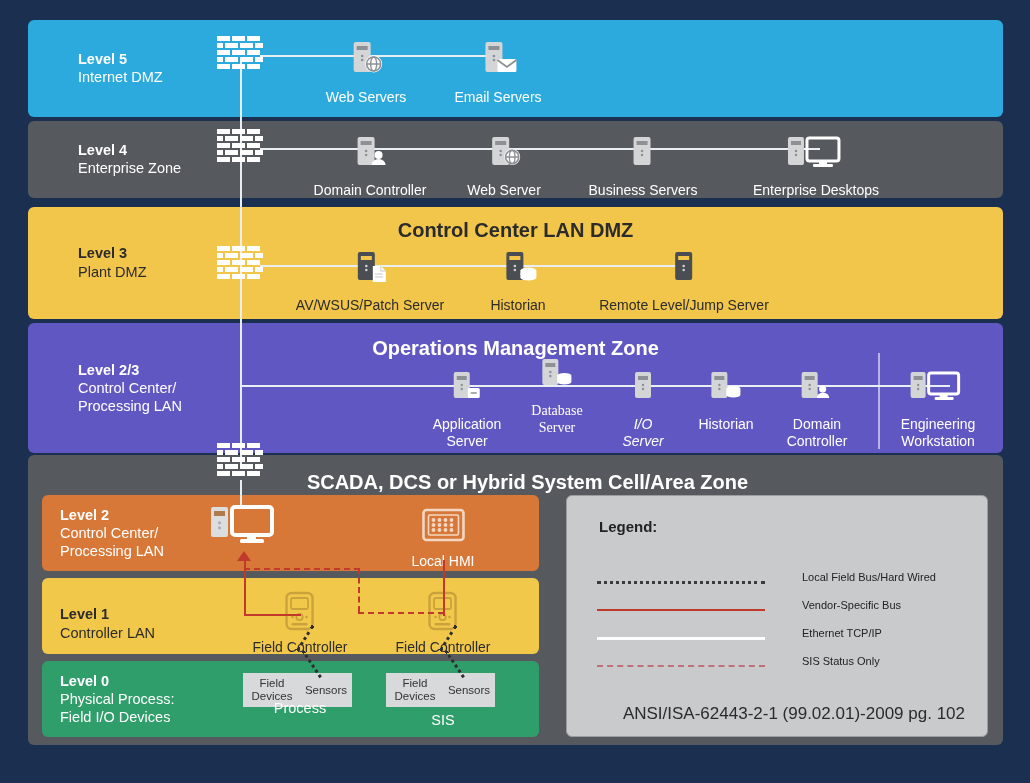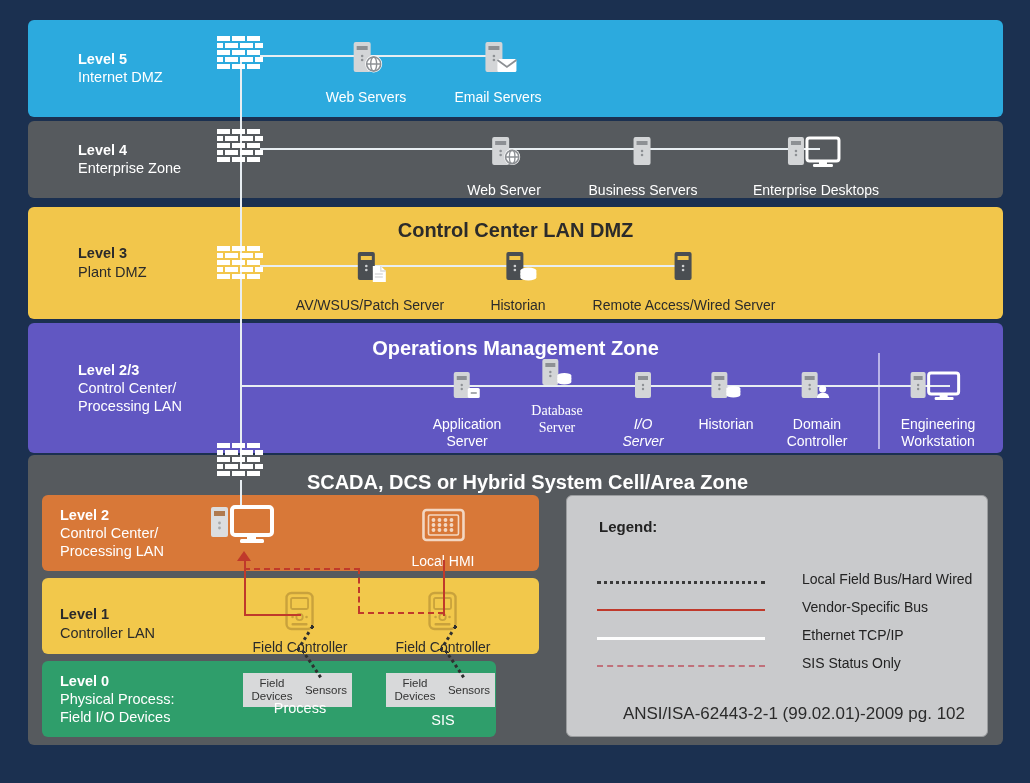--- a/index.html
+++ b/index.html
@@ -121,21 +121,21 @@
     color:#fff; font-size:14.5px;
     text-align:center;
     transform:translateX(-50%);
     white-space:nowrap;
   }
 
   
   .legend-title { position:absolute; left:32px; top:22px; font-weight:bold; font-size:15px; color:#232323; }
   .legend-row { position:absolute; left:30px; width:100%; height:22px; }
   .legend-swatch { position:absolute; left:0; top:10px; width:168px; }
-  .legend-text { position:absolute; left:205px; top:0; font-size:14px; color:#232323; white-space:nowrap; }
+  .legend-text { position:absolute; left:205px; top:0; font-size:11px; color:#232323; white-space:nowrap; }
   .sw-dotted { border-top:3px dotted #3a3a3a; }
   .sw-solid-red { border-top:2px solid #c0392b; }
   .sw-solid-white { border-top:3px solid #fdfdfd; }
   .sw-dashed-red { border-top:2px dashed #c0707a; }
   .legend-cite {
     position:absolute; right:22px; bottom:12px;
     font-size:17px; color:#2b2b2b; white-space:nowrap;
   }
 
   
@@ -194,21 +194,21 @@
     </div>
   </div>
 
   <div class="band c-yellow" style="left:42px;top:578px;width:497px;height:76px;">
     <div class="band-label t-dark" style="left:18px;line-height:1.3;margin-top:8px;">
       <span class="lvl">Level 1</span>
       <span class="sub">Controller LAN</span>
     </div>
   </div>
 
-  <div class="band c-green" style="left:42px;top:661px;width:454px;height:76px;">
+  <div class="band c-green" style="left:42px;top:661px;width:497px;height:76px;">
     <div class="band-label t-white" style="left:18px;line-height:1.25;">
       <span class="lvl">Level 0</span>
       <span class="sub">Physical Process:</span>
       <span class="sub">Field I/O Devices</span>
     </div>
   </div>
 
   <div class="band c-legend" style="left:566px;top:495px;width:422px;height:242px;border:1px solid #9a9c9e;">
     <div class="legend-title">Legend:</div>
 
@@ -363,20 +363,33 @@
         <rect x="12" y="6" width="11" height="4" fill="#8d9094"></rect>
         <circle cx="17.5" cy="16" r="1.3" fill="#8d9094"></circle>
           <circle cx="17.5" cy="20" r="1.3" fill="#8d9094"></circle>
         <rect x="21" y="19" width="19" height="13" rx="1.5" fill="#ffffff"></rect>
         <path d="M21 20 L30.5 27 L40 20" fill="none" stroke="#8d9094" stroke-width="1.8"></path>
       </svg>
     </div>
     <div class="cap t-white">Email Servers</div>
   </div>
 
+  <div class="node" style="left:370px;top:131px;">
+    <div class="ico">
+      <svg width="44" height="44" viewBox="0 0 44 44">
+        <rect x="10" y="4" width="17" height="28" rx="2" fill="#d3d5d7"></rect>
+        <rect x="13" y="8" width="11" height="4" fill="#8d9094"></rect>
+        <circle cx="18.5" cy="18" r="1.3" fill="#8d9094"></circle>
+          <circle cx="18.5" cy="22" r="1.3" fill="#8d9094"></circle>
+        <circle cx="31" cy="22" r="4" fill="#ffffff"></circle>
+        <path d="M24 32 a7 6 0 0 1 14 0 z" fill="#ffffff"></path>
+      </svg>
+    </div>
+    <div class="cap t-white">Domain Controller</div>
+  </div>
 
   <div class="node" style="left:504px;top:131px;">
     <div class="ico">
       <svg width="44" height="44" viewBox="0 0 44 44">
         <rect x="10" y="4" width="17" height="28" rx="2" fill="#d3d5d7"></rect>
         <rect x="13" y="8" width="11" height="4" fill="#8d9094"></rect>
         <circle cx="18.5" cy="18" r="1.3" fill="#8d9094"></circle>
           <circle cx="18.5" cy="22" r="1.3" fill="#8d9094"></circle>
         <circle cx="30" cy="24" r="8" fill="#ffffff"></circle>
         <circle cx="30" cy="24" r="6.6" fill="none" stroke="#8d9094" stroke-width="1.6"></circle>
@@ -451,21 +464,21 @@
 
   <div class="node" style="left:684px;top:246px;">
     <div class="ico">
       <svg width="44" height="44" viewBox="0 0 44 44">
         <rect x="13" y="4" width="17" height="28" rx="2" fill="#4a4e52"></rect>
         <rect x="16" y="8" width="11" height="4" fill="#f2c64b"></rect>
         <circle cx="21.5" cy="18" r="1.3" fill="#cfd1d3"></circle>
           <circle cx="21.5" cy="22" r="1.3" fill="#cfd1d3"></circle>
       </svg>
     </div>
-    <div class="cap t-dark">Remote Access/Wired Server</div>
+    <div class="cap t-dark">Remote Level/Jump Server</div>
   </div>
 
 
   <div class="node" style="left:467px;top:365px;">
     <div class="ico">
       <svg width="42" height="42" viewBox="0 0 42 42">
         <rect x="8" y="3" width="16" height="26" rx="2" fill="#d3d5d7"></rect>
         <rect x="11" y="7" width="10" height="4" fill="#8d9094"></rect>
         <circle cx="16" cy="16" r="1.2" fill="#8d9094"></circle>
           <circle cx="16" cy="20" r="1.2" fill="#8d9094"></circle>

